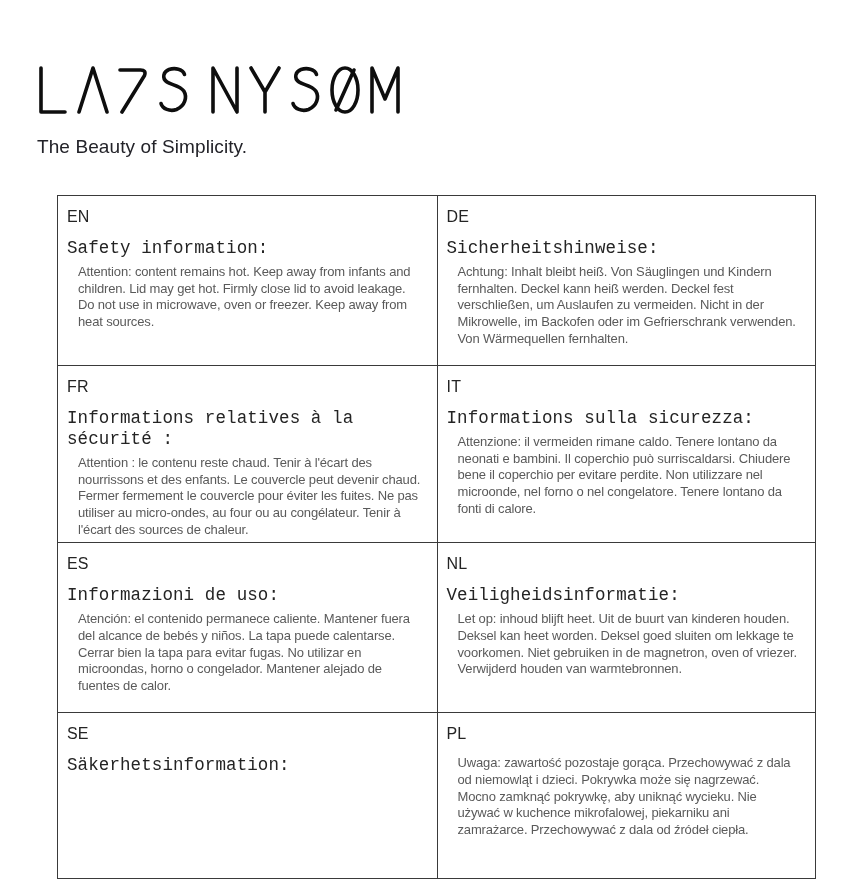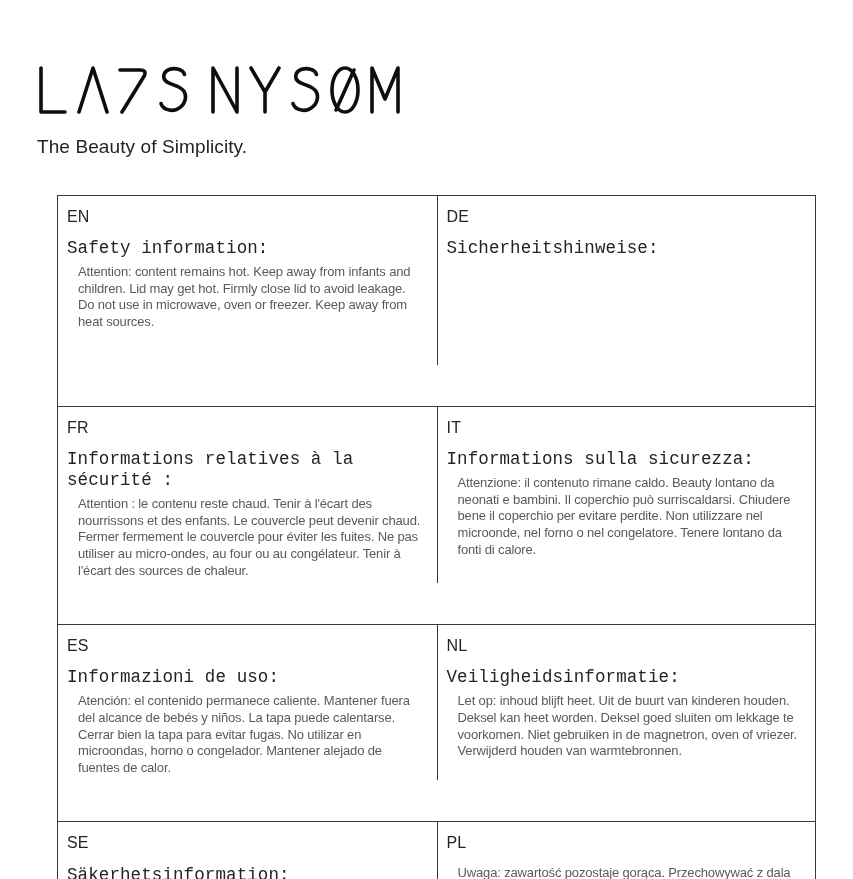--- a/index.html
+++ b/index.html
@@ -25,21 +25,21 @@
   .safety-table {
     position:absolute; left:57px; top:195px; width:759px;
     display:grid;
     grid-template-columns:1fr 1fr;
     grid-template-rows:minmax(169px,auto) minmax(168px,auto) minmax(170px,auto) minmax(166px,auto);
     border:1.5px solid #3a3a3a;
     background:#fff;
   }
   .cell { padding:11px 10px 4px 9px; }
   .cell:nth-child(even) { border-left:1.5px solid #3a3a3a; }
-  .cell:nth-child(n+3)  { border-top:1.5px solid #3a3a3a;margin-top:41px; }
+  .cell:nth-child(n+3)  { border-top:1.5px solid #3a3a3a; }
 
   .lang {
     font-size:16px; line-height:1.2; color:#242424;
     margin-bottom:12px; font-weight:400; letter-spacing:0.2px;
   }
   .heading {
     font-size:17.5px; line-height:1.2; color:#242424;
     font-weight:400; margin-bottom:5px; letter-spacing:0.1px;font-family:Liberation Mono, monospace;
   }
   .body-text {
@@ -100,32 +100,33 @@
 
     <div class="cell">
       <div class="lang">EN</div>
       <div class="heading">Safety information:</div>
       <p class="body-text">Attention: content remains hot. Keep away from infants and children. Lid may get hot. Firmly close lid to avoid leakage. Do not use in microwave, oven or freezer. Keep away from heat sources.</p>
     </div>
 
     <div class="cell">
       <div class="lang">DE</div>
       <div class="heading">Sicherheitshinweise:</div>
+      <p class="body-text">Achtung: Inhalt bleibt heiß. Von Säuglingen und Kindern fernhalten. Deckel kann heiß werden. Deckel fest verschließen, um Auslaufen zu vermeiden. Nicht in der Mikrowelle, im Backofen oder im Gefrierschrank verwenden. Von Wärmequellen fernhalten.</p>
     </div>
 
     <div class="cell">
       <div class="lang">FR</div>
       <div class="heading">Informations relatives à la sécurité :</div>
       <p class="body-text">Attention : le contenu reste chaud. Tenir à l'écart des nourrissons et des enfants. Le couvercle peut devenir chaud. Fermer fermement le couvercle pour éviter les fuites. Ne pas utiliser au micro-ondes, au four ou au congélateur. Tenir à l'écart des sources de chaleur.</p>
     </div>
 
     <div class="cell">
       <div class="lang">IT</div>
       <div class="heading">Informations sulla sicurezza:</div>
-      <p class="body-text">Attenzione: il contenuto rimane caldo. Beauty lontano da neonati e bambini. Il coperchio può surriscaldarsi. Chiudere bene il coperchio per evitare perdite. Non utilizzare nel microonde, nel forno o nel congelatore. Tenere lontano da fonti di calore.</p>
+      <p class="body-text">Attenzione: il vermeiden rimane caldo. Tenere lontano da neonati e bambini. Il coperchio può surriscaldarsi. Chiudere bene il coperchio per evitare perdite. Non utilizzare nel microonde, nel forno o nel congelatore. Tenere lontano da fonti di calore.</p>
     </div>
 
     <div class="cell">
       <div class="lang">ES</div>
       <div class="heading">Informazioni de uso:</div>
       <p class="body-text">Atención: el contenido permanece caliente. Mantener fuera del alcance de bebés y niños. La tapa puede calentarse. Cerrar bien la tapa para evitar fugas. No utilizar en microondas, horno o congelador. Mantener alejado de fuentes de calor.</p>
     </div>
 
     <div class="cell">
       <div class="lang">NL</div>

